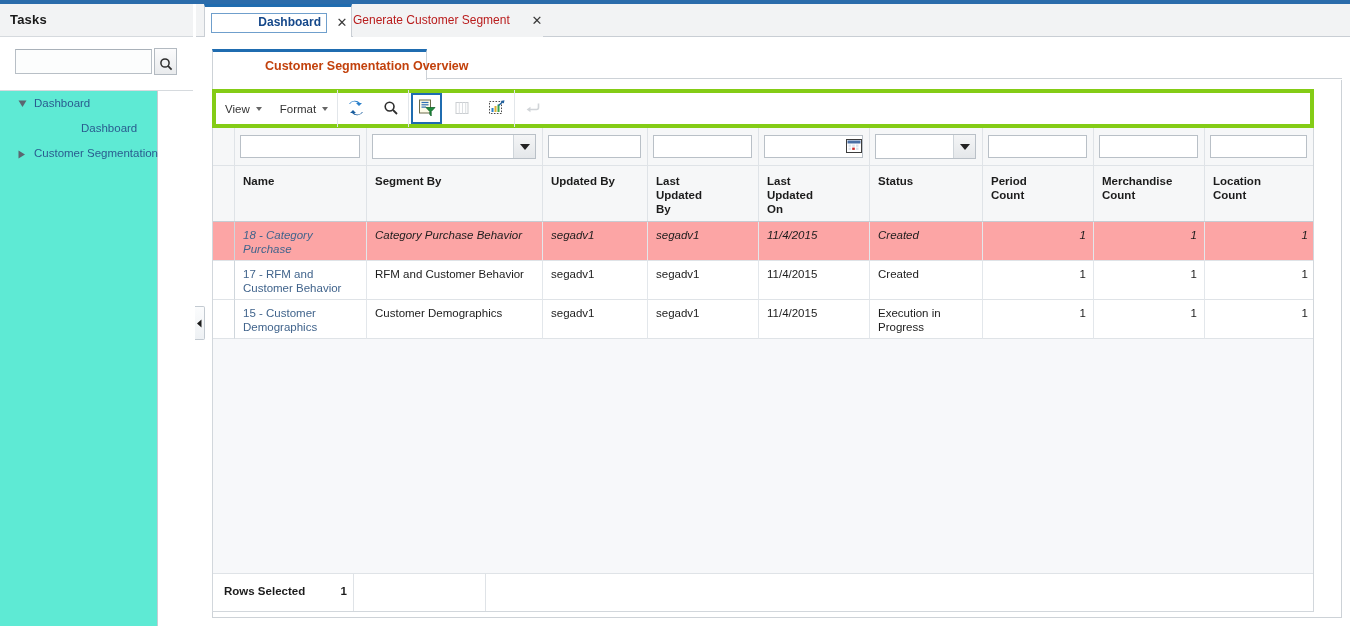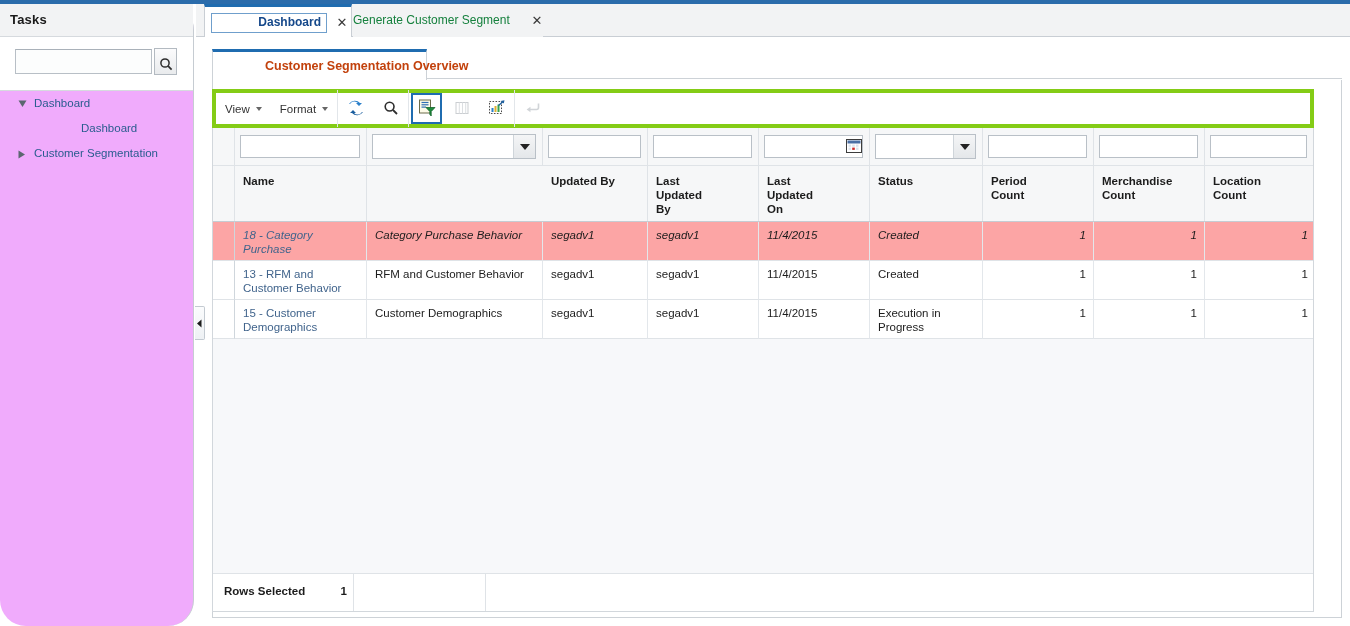--- a/index.html
+++ b/index.html
@@ -14,24 +14,23 @@
   }
 
   
   #app-top-strip {
     position: absolute; left: 0; top: 0; width: 1350px; height: 4px;
     background: #2b6cab;
   }
 
   
   #sidebar {
-    position: absolute; left: 0; top: 4px; width: 194px; height: 622px;
-    background: #f0abfc;
+    position: absolute; left: 0; top: 4px; width: 158px; height: 622px;
+    background: #5eead4;
     border-right: 1px solid #c6ccd2;
-    border-radius: 26px;
   }
   #sidebar-header {
     position: absolute; left: 0; top: 0; width: 193px; height: 33px;
     background: #f2f3f4;
     border-bottom: 1px solid #d6dade;
   }
   #sidebar-header-title {
     position: absolute; left: 10px; top: 8px;
     font-size: 13px; font-weight: bold; color: #1a1a1a;
     letter-spacing: .2px;
@@ -119,21 +118,21 @@
   }
   #top-tab-0-close {
     position: absolute; left: 128px; top: 0; width: 18px; line-height: 31px;
     text-align: center; color: #3a3a3a; font-size: 13px; cursor: pointer;
   }
   #top-tab-1 {
     left: 157px; width: 190px; height: 33px; background: #f2f3f4;
   }
   #top-tab-1-label {
     position: absolute; left: 0; top: 0; line-height: 33px;
-    color: #15803d; font-size: 12px;
+    color: #b91c1c; font-size: 12px;
   }
   #top-tab-1-close {
     position: absolute; left: 175px; top: 0; width: 18px; line-height: 33px;
     text-align: center; color: #3a3a3a; font-size: 13px; cursor: pointer;
   }
 
   
   #content {
     position: absolute; left: 196px; top: 37px; width: 1154px; height: 589px;
     background: #ffffff;
@@ -552,20 +551,23 @@
         <input class="finput" type="text" style="width: 97px;" value="" placeholder="">
       </div>
     </div>
 
     <div id="header-row">
       <div class="hcell" style="left:0px;width:22px;"></div>
 
       <div class="hcell" style="left:22px;width:132px;">
         <div class="hcell-label">Name</div>
       </div>
+      <div class="hcell" style="left:154px;width:176px;">
+        <div class="hcell-label">Segment By</div>
+      </div>
       <div class="hcell" style="left:330px;width:105px;">
         <div class="hcell-label">Updated By</div>
       </div>
       <div class="hcell" style="left:435px;width:111px;">
         <div class="hcell-label" style="white-space:pre-line;">Last
 Updated
 By</div>
       </div>
       <div class="hcell" style="left:546px;width:111px;">
         <div class="hcell-label" style="white-space:pre-line;">Last
@@ -618,21 +620,21 @@
           <div class="tcell-txt num">1</div>
         </div>
         <div class="tcell" style="left:992px;width:110px;border-right:none;">
           <div class="tcell-txt num">1</div>
         </div>
       </div>
 
       <div class="trow normal" style="top:39px;height:39px;">
         <div class="tcell sel-ind" style="left:0px;width:22px;"></div>
         <div class="tcell" style="left:22px;width:132px;">
-          <div class="tcell-txt link">13 - RFM and Customer Behavior</div>
+          <div class="tcell-txt link">17 - RFM and Customer Behavior</div>
         </div>
         <div class="tcell" style="left:154px;width:176px;">
           <div class="tcell-txt">RFM and Customer Behavior</div>
         </div>
         <div class="tcell" style="left:330px;width:105px;">
           <div class="tcell-txt">segadv1</div>
         </div>
         <div class="tcell" style="left:435px;width:111px;">
           <div class="tcell-txt">segadv1</div>
         </div>

